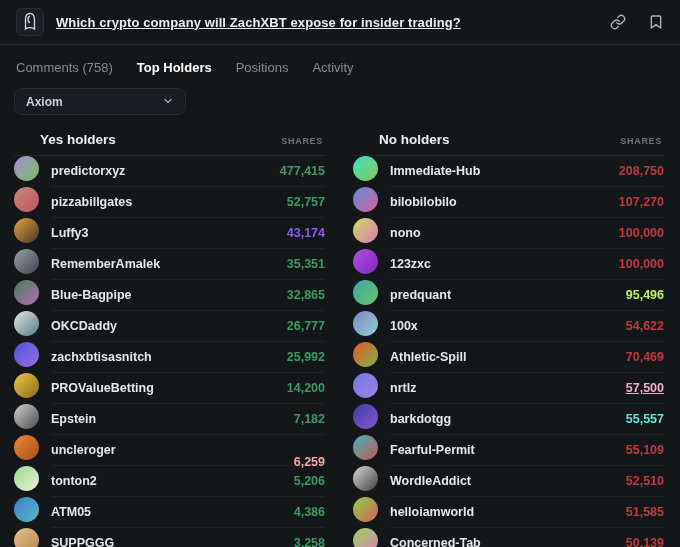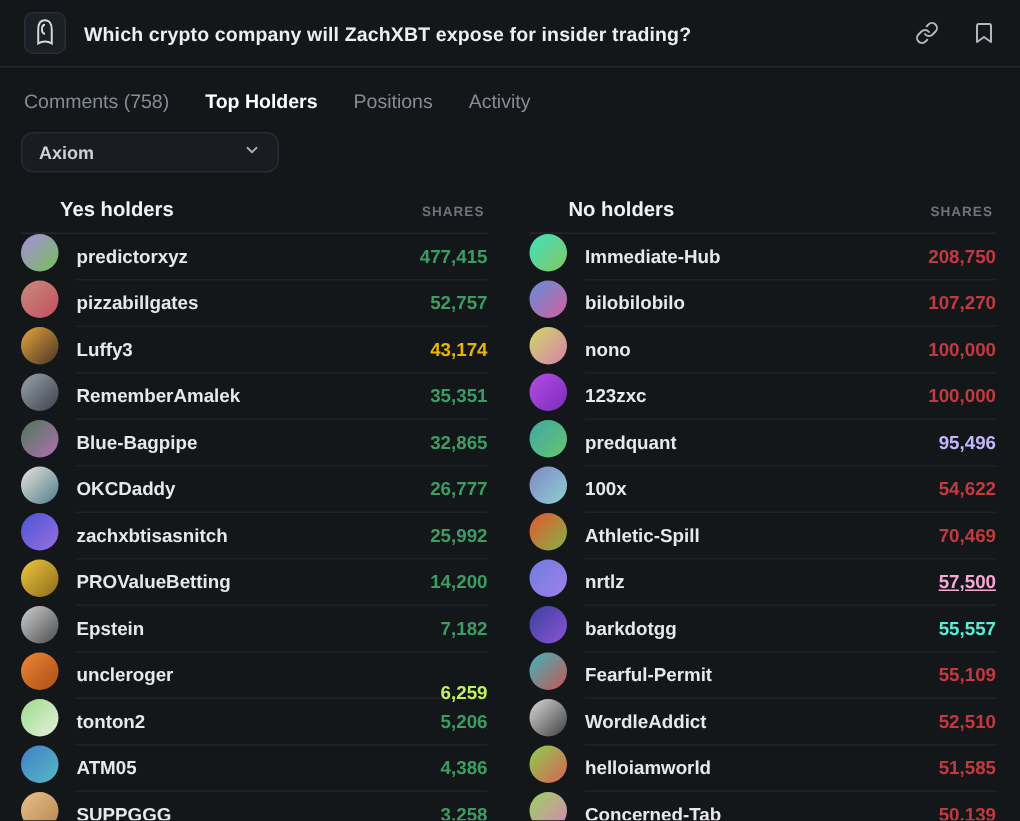--- a/index.html
+++ b/index.html
@@ -1,21 +1,21 @@
 <!DOCTYPE html>
 <html><head>
 <meta charset="utf-8">
 <style>
   * { margin:0; padding:0; box-sizing:border-box; }
   html,body { background:#14171a; }
   body { font-family:"Liberation Sans", sans-serif; }
   .app { width:680px; height:547px; background:#14171a; overflow:hidden; position:relative; color:#e7e9ea; }
 
   
-  header { display:flex; align-items:center; height:45px; padding:0 16px; border-bottom:1px solid #23272d; }
+  header { display:flex; align-items:center; height:45px; padding:0 16px; border-bottom:1px solid #23272d;text-decoration:underline; }
   .mkt-avatar { width:28px; height:28px; border-radius:6px; background:#1b2026; border:1px solid #2a2f36; display:flex; align-items:center; justify-content:center; flex:0 0 auto; }
   .mkt-avatar svg { width:16px; height:20px; stroke:#d7dade; fill:none; stroke-width:1.3; }
   .title { margin-left:12px; font-size:13px; font-weight:700; color:#eceef0; letter-spacing:.1px; }
   .hicons { margin-left:auto; display:flex; align-items:center; gap:22px; }
   .hicon { color:#b3b8be; cursor:pointer; display:flex; }
   .hicon svg { width:16px; height:16px; stroke:currentColor; fill:none; stroke-width:2; stroke-linecap:round; stroke-linejoin:round; }
 
   
   .tabs { display:flex; gap:24px; padding:15px 16px 0 16px; }
   .tab { font-size:13px; font-weight:400; color:#868c93; cursor:pointer; white-space:nowrap; }
@@ -102,21 +102,21 @@
             <span class="av" style="background: linear-gradient(135deg, rgb(201, 139, 126), rgb(194, 79, 94));"></span>
             <span class="rmain">
               <span class="hname">pizzabillgates</span>
               <span class="hshares" style="color: rgb(62, 156, 99);">52,757</span>
             </span>
           </div>
           <div class="hrow">
             <span class="av" style="background: linear-gradient(135deg, rgb(229, 164, 59), rgb(74, 53, 38));"></span>
             <span class="rmain">
               <span class="hname">Luffy3</span>
-              <span class="hshares" style="color: #eab308;">43,174</span>
+              <span class="hshares" style="color: #8b5cf6;">43,174</span>
             </span>
           </div>
           <div class="hrow">
             <span class="av" style="background: linear-gradient(135deg, rgb(154, 162, 171), rgb(60, 66, 75));"></span>
             <span class="rmain">
               <span class="hname">RememberAmalek</span>
               <span class="hshares" style="color: rgb(62, 156, 99); margin-left: 18px;">35,351</span>
             </span>
           </div>
           <div class="hrow">
@@ -151,21 +151,21 @@
             <span class="av" style="background: linear-gradient(135deg, rgb(207, 207, 207), rgb(76, 76, 76));"></span>
             <span class="rmain">
               <span class="hname">Epstein</span>
               <span class="hshares" style="color: rgb(62, 156, 99);">7,182</span>
             </span>
           </div>
           <div class="hrow">
             <span class="av" style="background: linear-gradient(135deg, rgb(239, 134, 50), rgb(168, 79, 26));"></span>
             <span class="rmain">
               <span class="hname">uncleroger</span>
-              <span class="hshares" style="color: #bef264; margin-top: 24px;">6,259</span>
+              <span class="hshares" style="color: #fca5a5; margin-top: 24px;">6,259</span>
             </span>
           </div>
           <div class="hrow">
             <span class="av" style="background: linear-gradient(135deg, rgb(159, 217, 138), rgb(228, 242, 221));"></span>
             <span class="rmain">
               <span class="hname">tonton2</span>
               <span class="hshares" style="color: rgb(62, 156, 99);">5,206</span>
             </span>
           </div>
           <div class="hrow">
@@ -216,21 +216,21 @@
             <span class="av" style="background: linear-gradient(135deg, rgb(180, 79, 224), rgb(124, 43, 191));"></span>
             <span class="rmain">
               <span class="hname">123zxc</span>
               <span class="hshares" style="color: rgb(192, 58, 64);">100,000</span>
             </span>
           </div>
           <div class="hrow">
             <span class="av" style="background: linear-gradient(135deg, rgb(63, 168, 165), rgb(103, 196, 109));"></span>
             <span class="rmain">
               <span class="hname">predquant</span>
-              <span class="hshares" style="color: #c4b5fd; margin-left: 16px;">95,496</span>
+              <span class="hshares" style="color: #bef264; margin-left: 16px;">95,496</span>
             </span>
           </div>
           <div class="hrow">
             <span class="av" style="background: linear-gradient(135deg, rgb(127, 134, 201), rgb(143, 208, 207));"></span>
             <span class="rmain">
               <span class="hname">100x</span>
               <span class="hshares" style="color: rgb(192, 58, 64);">54,622</span>
             </span>
           </div>
           <div class="hrow">

